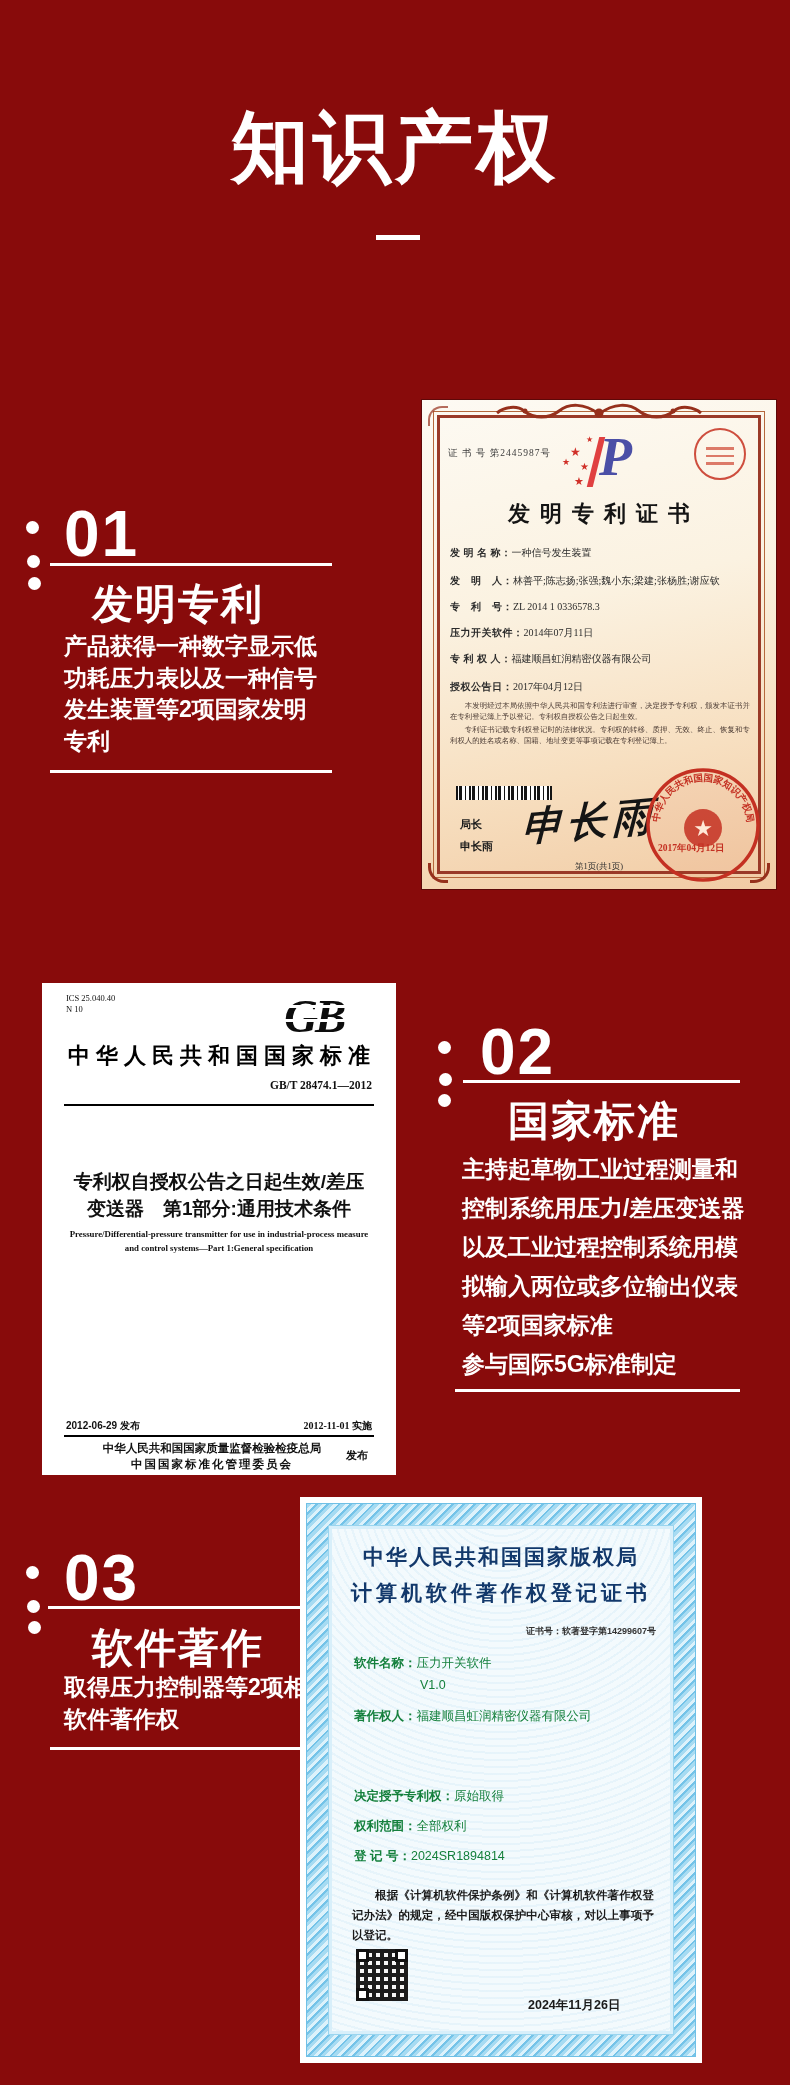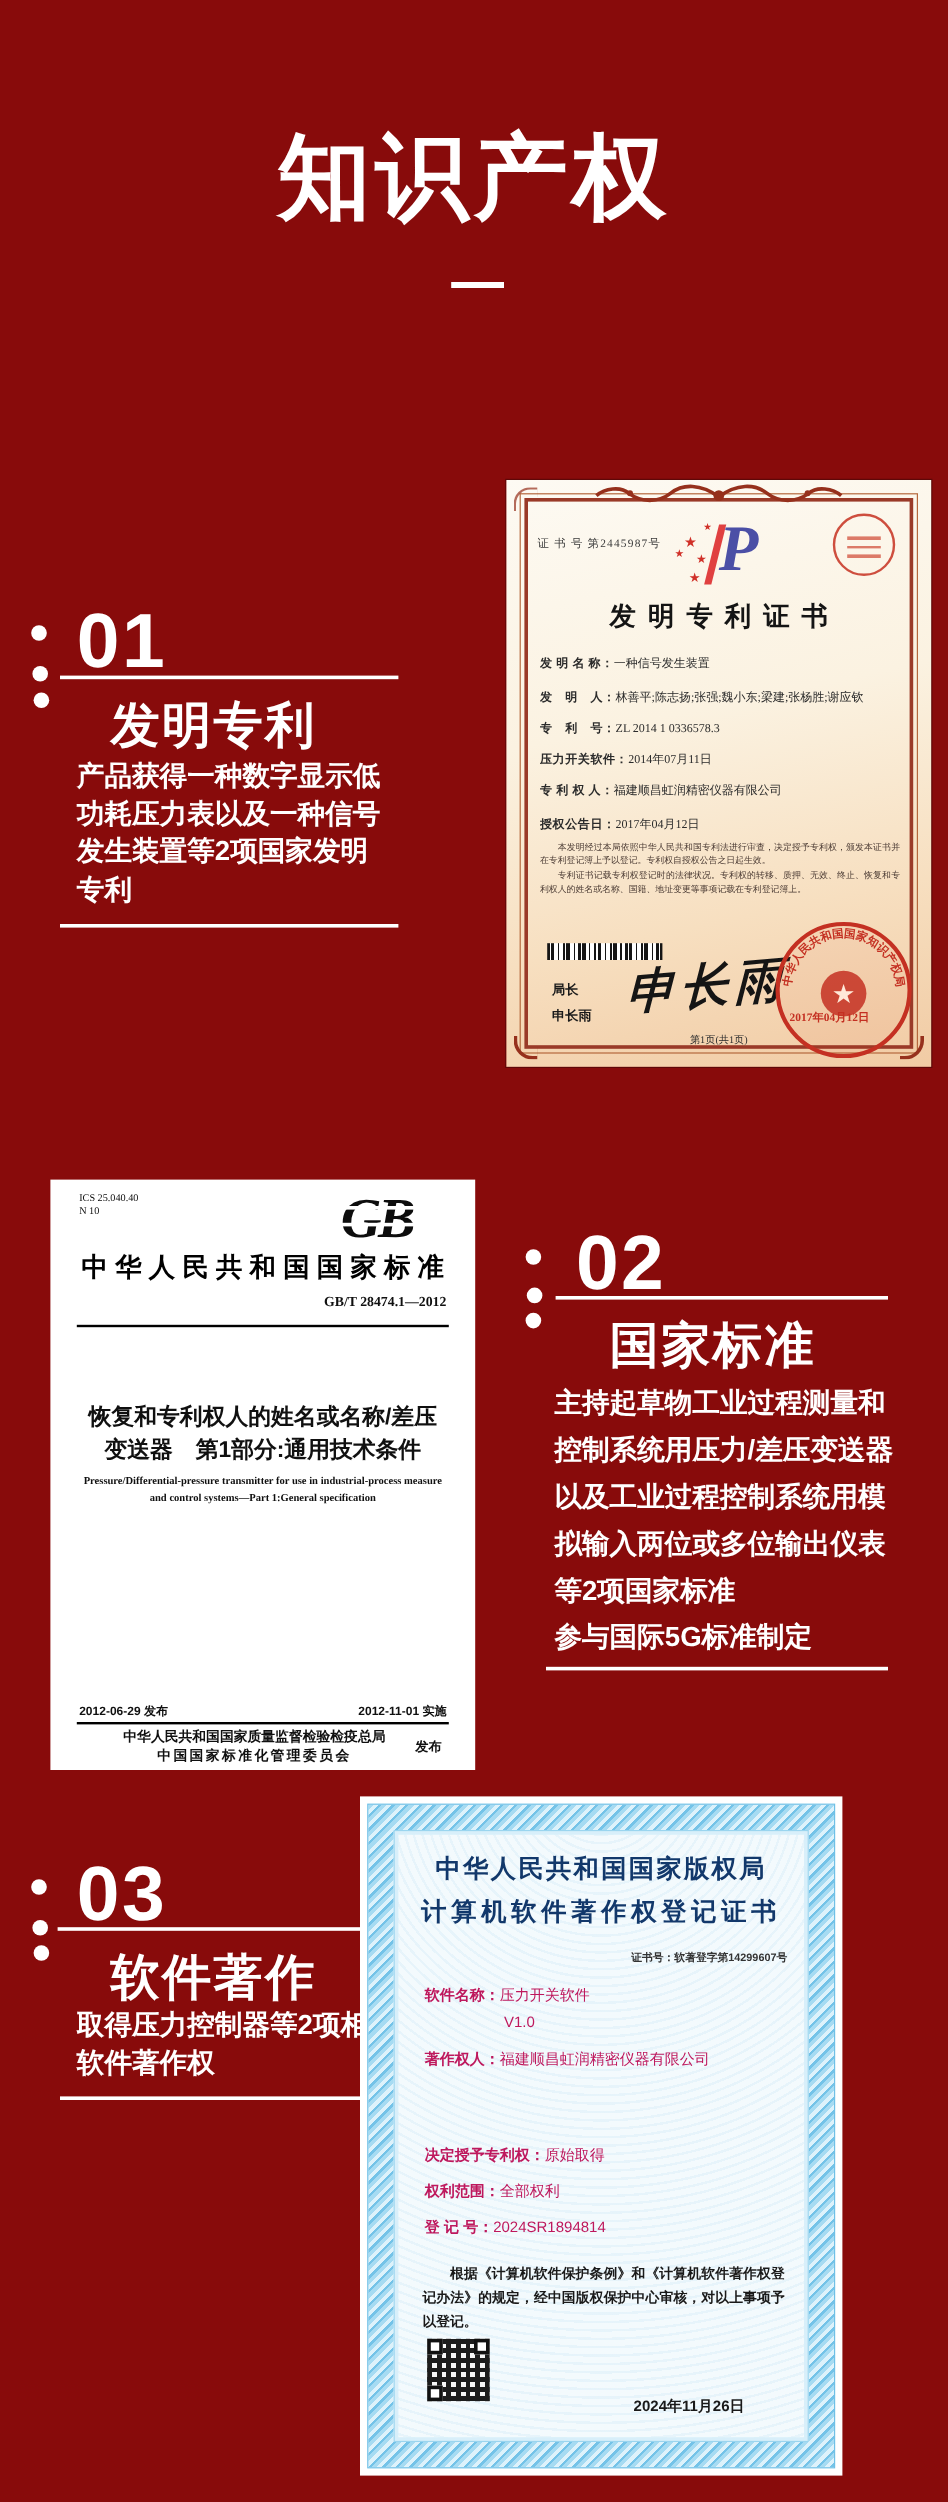--- a/index.html
+++ b/index.html
@@ -91,41 +91,41 @@
   .gb-logo .slit { position:absolute; left:0; width:100%; height:3px; background:#fff; }
   .gb-heading { position:absolute; left:0; right:0; top:58px; text-align:center; font-size:22px; font-weight:700;
                 letter-spacing:6px; text-indent:6px; color:#000; }
   .gb-stdno { position:absolute; right:24px; top:96px; font-size:11.5px; font-weight:700; }
   .gb-rule1 { position:absolute; left:22px; right:22px; top:121px; height:2px; background:#000; }
   .gb-title-zh { position:absolute; left:0; right:0; top:186px; text-align:center; font-size:19px; font-weight:700;
                  line-height:1.4; font-family:"Liberation Sans", sans-serif; }
   .gb-title-en { position:absolute; left:0; right:0; top:244px; text-align:center; font-size:8.8px; font-weight:700;
                  line-height:1.6; }
   .gb-date-l { position:absolute; left:24px; top:436px; font-size:10px; font-weight:600; font-family:"Liberation Sans", sans-serif; }
-  .gb-date-r { position:absolute; right:24px; top:436px; font-size:10px; font-weight:600; font-family:Liberation Sans, sans-serif; }
+  .gb-date-r { position:absolute; right:24px; top:436px; font-size:10px; font-weight:600; font-family:Liberation Serif, serif; }
   .gb-rule2 { position:absolute; left:22px; right:22px; top:452px; height:1.5px; background:#000; }
   .gb-issuer { position:absolute; left:42px; top:458px; width:256px; text-align:center; font-size:11.5px;
                font-weight:700; line-height:1.35; }
   .gb-issuer .l2 { letter-spacing:2px; }
   .gb-publish { position:absolute; left:304px; top:465px; font-size:11px; font-weight:700; }
 
   
   .cert-sw { position:absolute; left:300px; top:1497px; width:402px; height:566px; background:#fff; color:#1a1a1a; }
   .sw-band { position:absolute; inset:6px;
     background:repeating-linear-gradient(135deg,#a6dbf2 0 3px,#ddf2fb 3px 6px,#74c3e8 6px 8px);
     border:1px solid #6fc0e6; }
   .sw-inner { position:absolute; inset:28px; background:#f3fafd; border:1px solid #9ad5ef;
     box-shadow:inset 0 0 0 3px #d8effa;
     background-image:repeating-radial-gradient(circle at 50% -40px, rgba(120,190,230,.10) 0 2px, rgba(0,0,0,0) 2px 7px); }
   .sw-title1 { position:absolute; left:0; right:0; top:46px; text-align:center; font-size:21px; font-weight:800;
                letter-spacing:2px; color:#12386b; }
   .sw-title2 { position:absolute; left:0; right:0; top:82px; text-align:center; font-size:21px; font-weight:800;
                letter-spacing:4px; color:#12386b; }
   .sw-certno { position:absolute; right:46px; top:128px; font-size:9px; font-weight:600; color:#333; }
-  .sw-field { position:absolute; left:54px; font-size:12.5px; color:#be185d; white-space:nowrap; }
+  .sw-field { position:absolute; left:54px; font-size:12.5px; color:#15803d; white-space:nowrap; }
   .sw-field b { font-weight:800; }
   .swf0{top:158px}.swf0b{top:181px;left:120px}.swf1{top:211px}.swf2{top:291px}.swf3{top:321px}.swf4{top:351px}
   .sw-body { position:absolute; left:52px; top:388px; width:302px; font-size:11.5px; line-height:1.75;
              text-indent:2em; text-align:justify; font-weight:600; }
   .sw-qr { position:absolute; left:56px; top:452px; width:52px; height:52px;
     background:repeating-linear-gradient(90deg,#1c1c1c 0 4px,rgba(0,0,0,0) 4px 8px),
                repeating-linear-gradient(0deg,#1c1c1c 0 4px,#f6f6f6 4px 8px); }
   .sw-qr span { position:absolute; width:13px; height:13px; background:#fff; border:3px solid #111; }
   .sw-qr .q1{left:0;top:0}.sw-qr .q2{right:0;top:0}.sw-qr .q3{left:0;bottom:0}
   .sw-date { position:absolute; left:228px; top:500px; font-size:12.5px; font-weight:800; }
@@ -221,21 +221,21 @@
     </div>
     <div class="gb-logo">
       <span class="gtxt">GB</span>
       <span class="slit" style="top:16px"></span>
       <span class="slit" style="top:30px"></span>
     </div>
     <div class="gb-heading">中华人民共和国国家标准</div>
     <div class="gb-stdno">GB/T 28474.1—2012</div>
     <div class="gb-rule1"></div>
     <div class="gb-title-zh">
-      <div>恢复和专利权人的姓名或名称/差压</div>
+      <div>专利权自授权公告之日起生效/差压</div>
       <div>变送器　第1部分:通用技术条件</div>
     </div>
     <div class="gb-title-en">
       <div>Pressure/Differential-pressure transmitter for use in industrial-process measure</div>
       <div>and control systems—Part 1:General specification</div>
     </div>
     <div class="gb-date-l">2012-06-29 发布</div>
     <div class="gb-date-r">2012-11-01 实施</div>
     <div class="gb-rule2"></div>
     <div class="gb-issuer">

